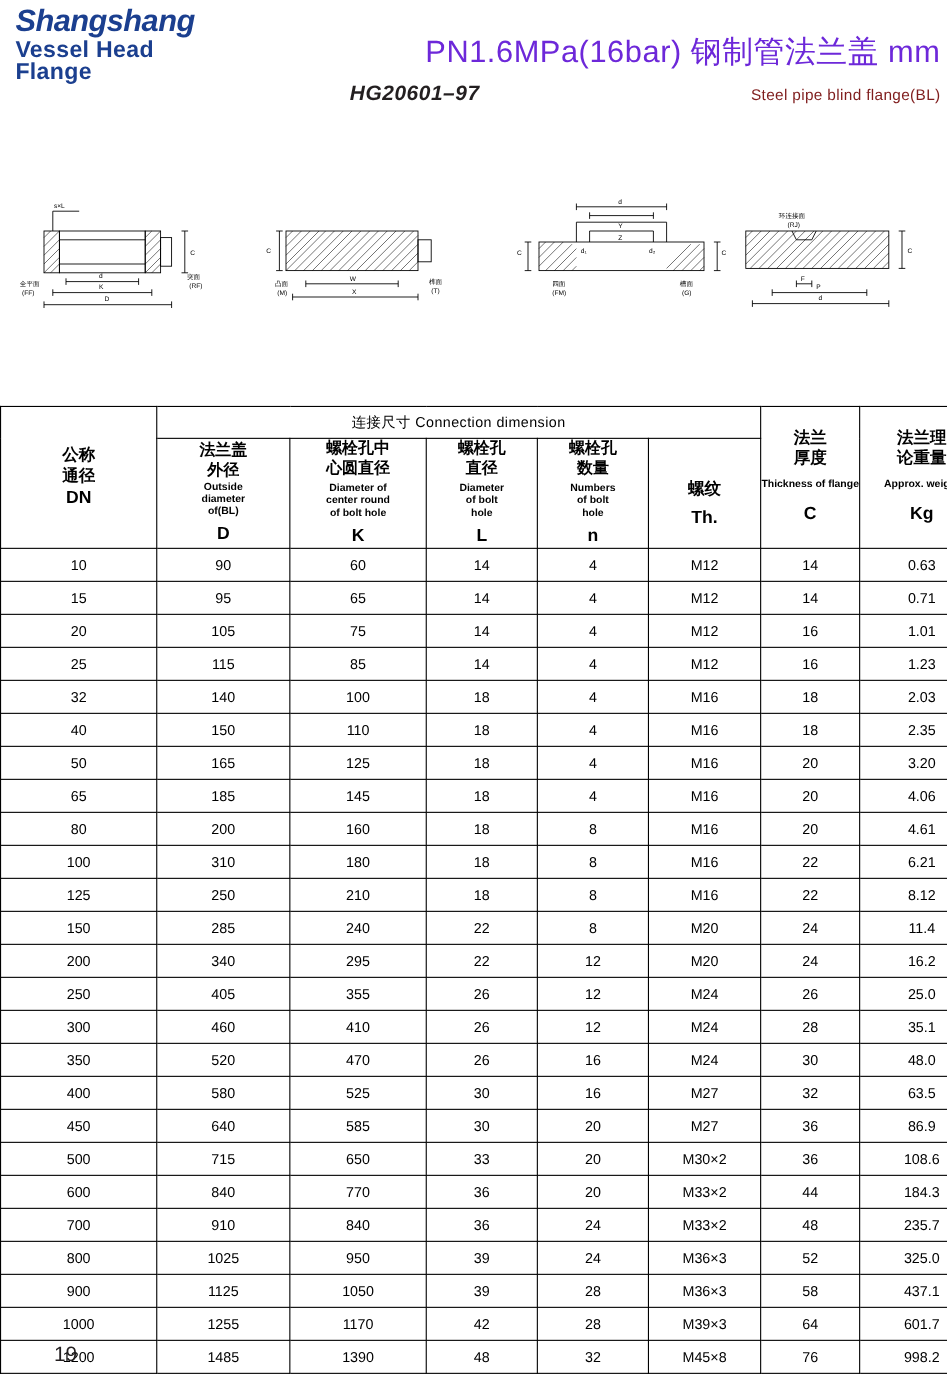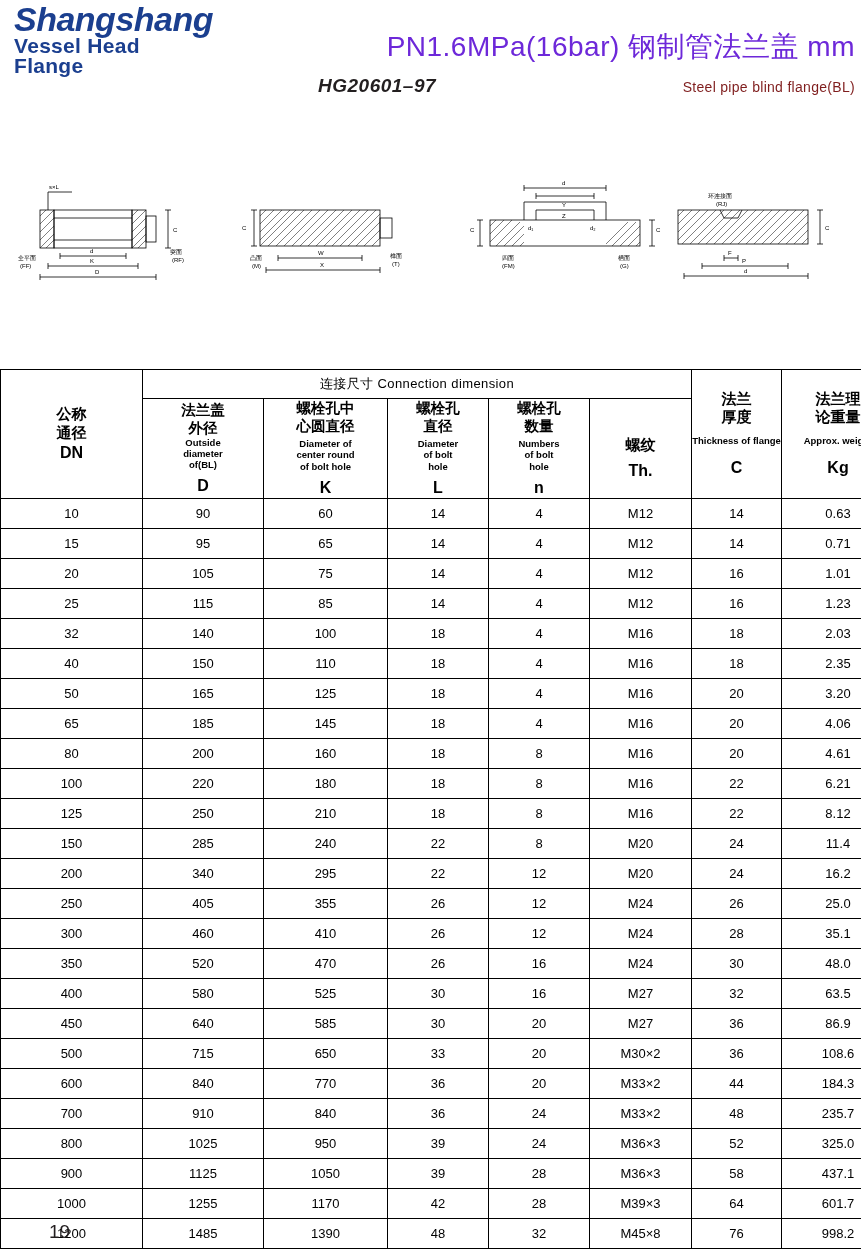--- a/index.html
+++ b/index.html
@@ -14,21 +14,21 @@
   
   .header{
     position:relative;
     height:110px;
   }
   .logo{
     position:absolute;left:14px;top:2px;width:200px;
   }
   .logo-main{
     font-family:"Liberation Sans", sans-serif;
-    font-size:34px;font-weight:bold;font-style:italic;
+    font-size:28px;font-weight:bold;font-style:italic;
     color:#1b3f8f;letter-spacing:-0.5px;line-height:34px;
   }
   .logo-sub{
     font-size:21px;font-weight:bold;color:#1b3f8f;
     letter-spacing:0.3px;line-height:20px;
   }
   .logo-sub .flange{color:#1b3f8f;}
   .title-block{
     position:absolute;left:300px;top:28px;right:6px;
   }
@@ -498,21 +498,21 @@
         <td>200</td>
         <td>160</td>
         <td>18</td>
         <td>8</td>
         <td>M16</td>
         <td>20</td>
         <td>4.61</td>
       </tr>
       <tr class="row">
         <td>100</td>
-        <td>220</td>
+        <td>310</td>
         <td>180</td>
         <td>18</td>
         <td>8</td>
         <td>M16</td>
         <td>22</td>
         <td>6.21</td>
       </tr>
       <tr class="row">
         <td>125</td>
         <td>250</td>

